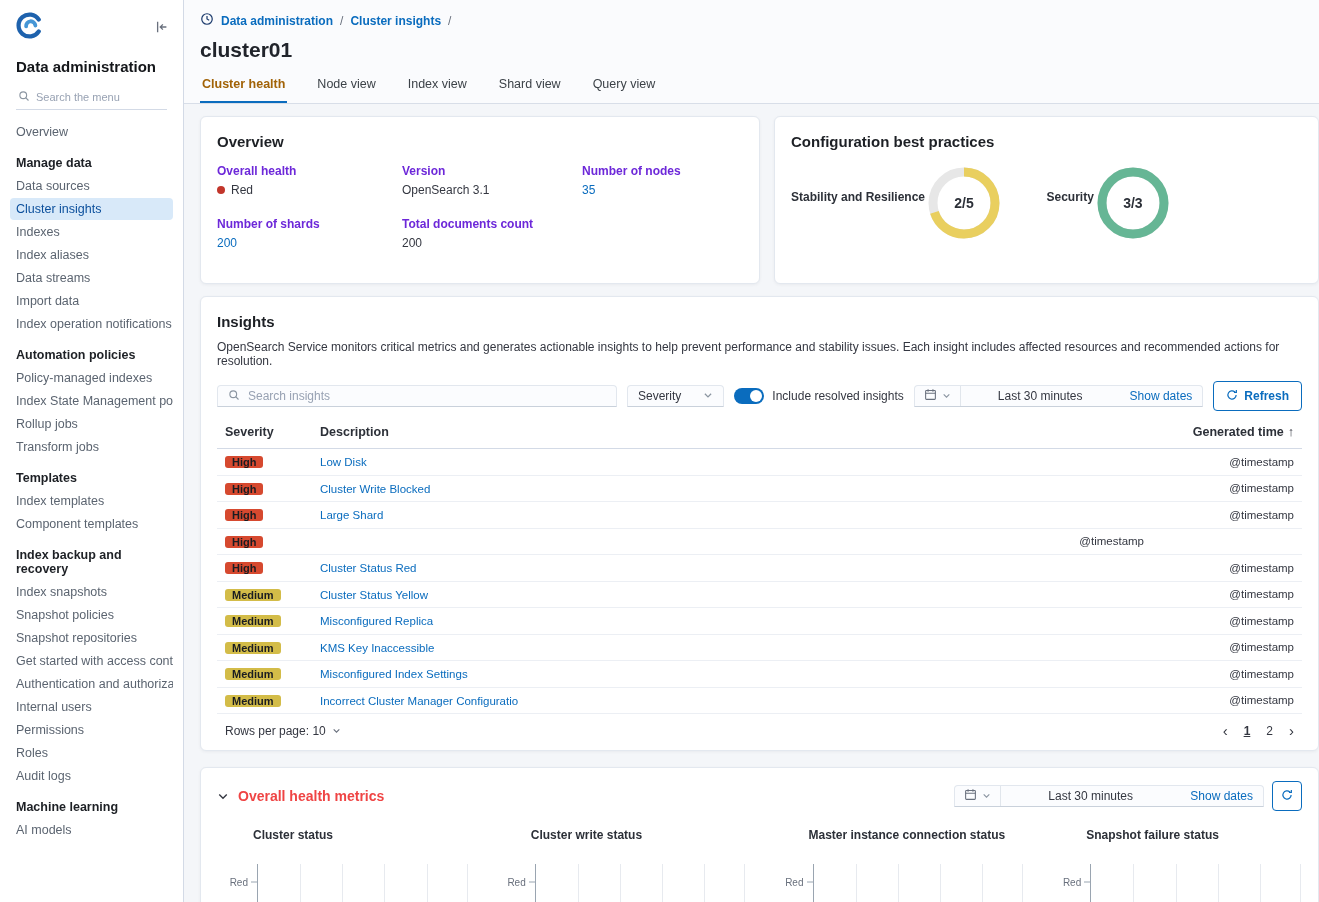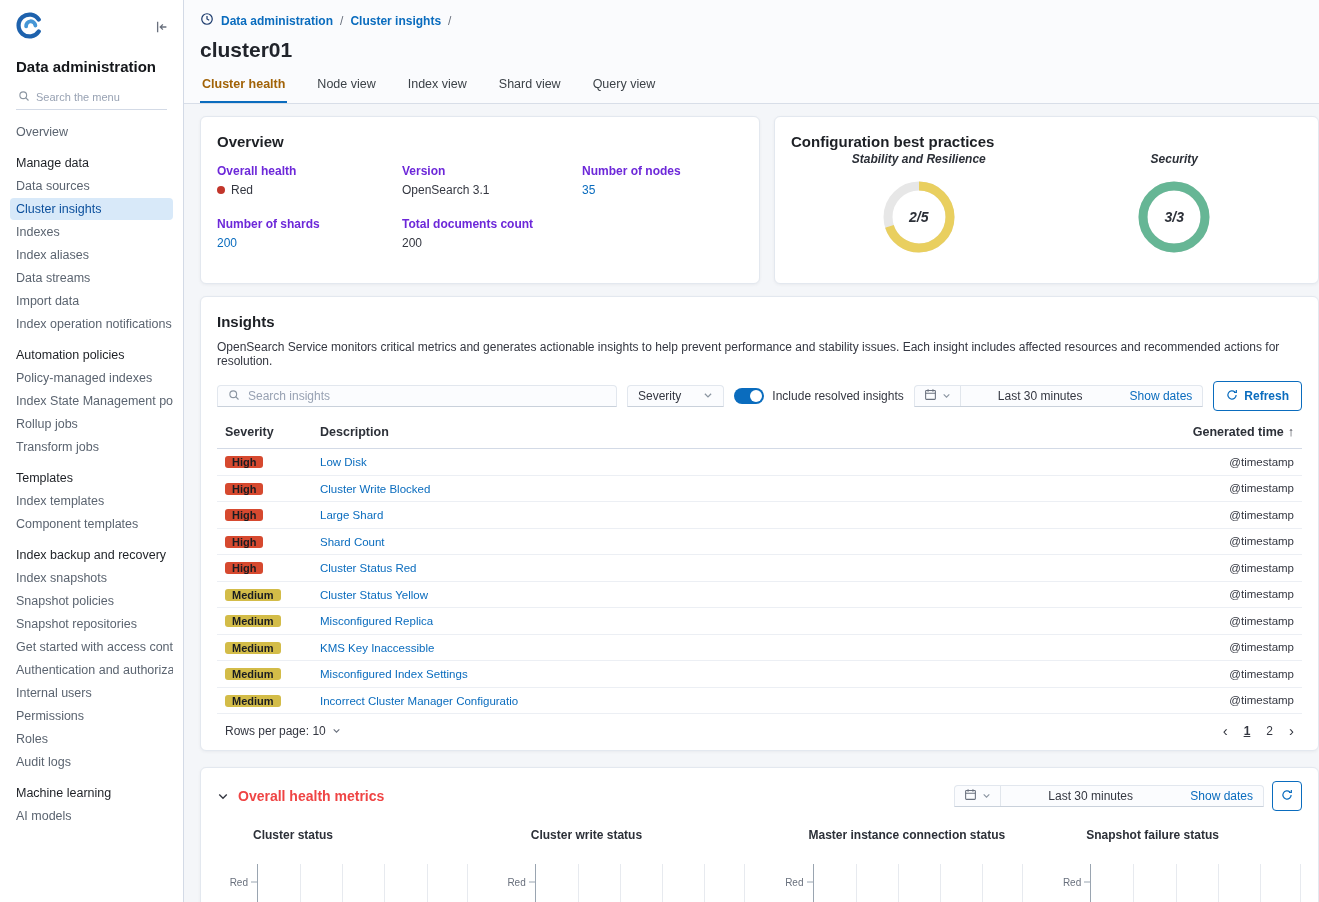--- a/index.html
+++ b/index.html
@@ -19,21 +19,21 @@
     border-right: 1px solid #d3dae6; display: flex; flex-direction: column; overflow: hidden;
   }
   .sb-top { display: flex; align-items: center; justify-content: space-between; padding: 12px 14px 4px 16px; }
   .sb-collapse { cursor: pointer; display: inline-flex; }
   .sb-title { font-size: 15px; font-weight: 700; color: #14161a; padding: 12px 16px 10px; }
   .sb-search {
     margin: 0 16px 4px; display: flex; align-items: center; gap: 6px;
     padding: 5px 2px; border-bottom: 1px solid #d3dae6; color: #98a2b3; font-size: 11px;
   }
   .sb-nav { padding: 6px 10px 0; flex: 1; overflow: hidden; font-size: 12.5px; }
-  .nav-header { font-weight: 400; color: #1d2025; padding: 12px 6px 4px; font-size: 12.5px; }
+  .nav-header { font-weight: 700; color: #1d2025; padding: 12px 6px 4px; font-size: 12.5px; }
   .nav-item { padding: 4px 6px; margin: 1px 0; border-radius: 4px; color: #5b6470; cursor: pointer; white-space: nowrap; overflow: hidden; }
   .nav-item.selected { background: #d8e9f9; color: #0b4f9c; }
 
   
   .main { flex: 1; display: flex; flex-direction: column; min-width: 0; }
   .page-header { background: #fafbfd; border-bottom: 1px solid #d8dee8; padding: 12px 0 0 16px; }
   .breadcrumb { display: flex; align-items: center; gap: 7px; font-size: 12px; }
   .breadcrumb a.crumb { color: #0a6cbe; font-weight: 600; }
   .crumb-sep { color: #69707d; }
   .page-title { font-size: 21px; font-weight: 700; color: #21242b; margin-top: 9px; }
@@ -53,21 +53,21 @@
   .row1 { display: flex; gap: 14px; }
   .overview-panel { width: 560px; min-width: 560px; height: 168px; padding: 16px; }
   .bp-panel { flex: 1; height: 168px; padding: 16px; }
   .ov-grid { display: grid; grid-template-columns: 185px 180px 1fr; row-gap: 20px; margin-top: 14px; font-size: 12px; }
   .field-label { font-weight: 700; color: #6d28d9; }
   .field-value { margin-top: 5px; color: #343741; display: flex; align-items: center; }
   .field-value a { color: #0a6cbe; }
   .dot { width: 8px; height: 8px; border-radius: 50%; display: inline-block; margin-right: 6px; }
 
   .bp-gauges { display: flex; margin-top: 2px; }
-  .gauge { flex: 1; display: flex; flex-direction: column; align-items: center; font-style: italic; }
+  .gauge { flex: 1; display: flex; flex-direction: row; align-items: center; }
   .gauge-label { font-weight: 700; font-size: 12px; color: #2c3038; }
   .gauge-wrap { position: relative; width: 78px; height: 78px; margin-top: 12px; }
   .gauge-value { position: absolute; inset: 0; display: flex; align-items: center; justify-content: center; font-weight: 700; font-size: 14px; color: #2c3038; }
 
   
   .insights-panel { margin-top: 12px; padding: 16px 16px 8px; }
   .ins-desc { font-size: 12px; color: #343741; margin-top: 10px; }
   .controls { display: flex; align-items: center; gap: 10px; margin-top: 13px; }
   .ctl { height: 22px; background: #fbfcfe; border: 1px solid #e2e7ee; border-bottom: 1px solid #c9d1db; border-radius: 4px 4px 0 0; display: flex; align-items: center; font-size: 12px; }
   .search-box { flex: 0 0 400px; gap: 8px; padding: 0 10px; color: #98a2b3; cursor: text; }
@@ -336,21 +336,20 @@
                 <div class="cell-desc"><a href="#">Cluster Write Blocked</a></div>
                 <div class="cell-time">@timestamp</div>
               </div>
               <div class="tbl-row">
                 <div><span class="badge" style="background: rgb(214, 73, 47); color: rgb(26, 28, 33);">High</span></div>
                 <div class="cell-desc"><a href="#">Large Shard</a></div>
                 <div class="cell-time">@timestamp</div>
               </div>
               <div class="tbl-row">
                 <div><span class="badge" style="background: rgb(214, 73, 47); color: rgb(26, 28, 33);">High</span></div>
-                <div class="cell-desc"><a href="#">Shard Count</a></div>
                 <div class="cell-time">@timestamp</div>
               </div>
               <div class="tbl-row">
                 <div><span class="badge" style="background: rgb(214, 73, 47); color: rgb(26, 28, 33);">High</span></div>
                 <div class="cell-desc"><a href="#">Cluster Status Red</a></div>
                 <div class="cell-time">@timestamp</div>
               </div>
               <div class="tbl-row">
                 <div><span class="badge" style="background: rgb(211, 188, 72); color: rgb(26, 28, 33);">Medium</span></div>
                 <div class="cell-desc"><a href="#">Cluster Status Yellow</a></div>

